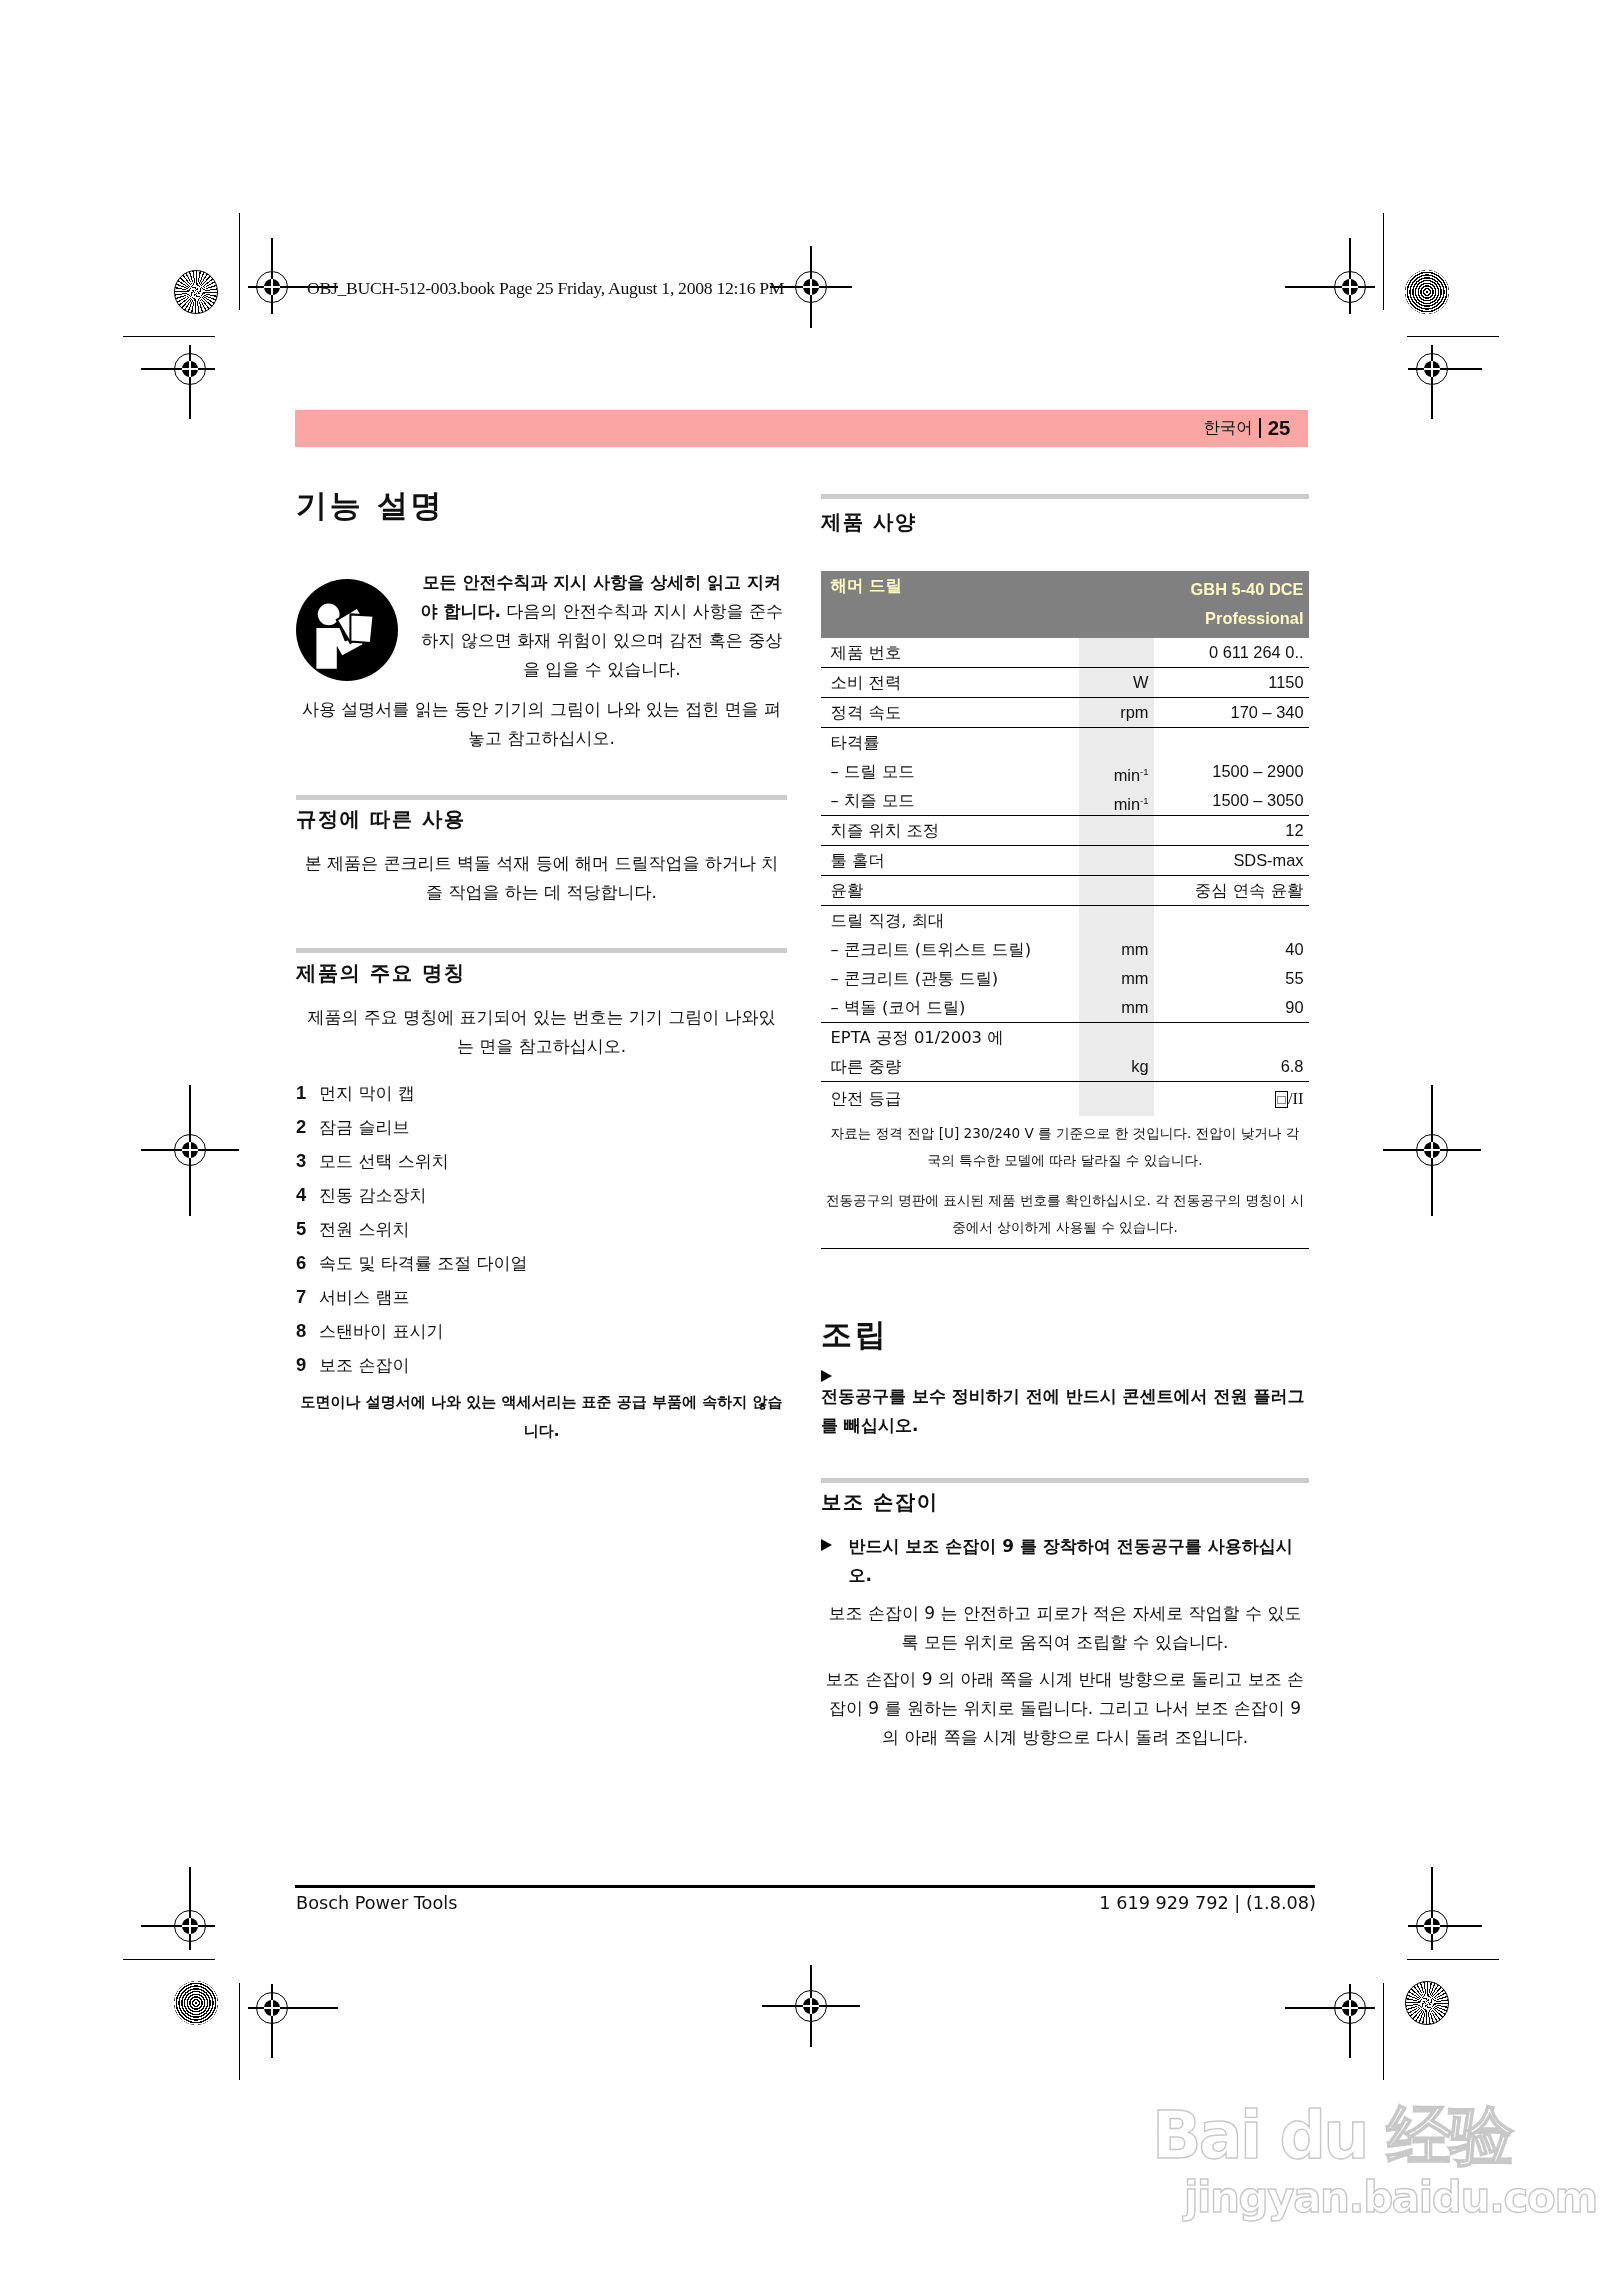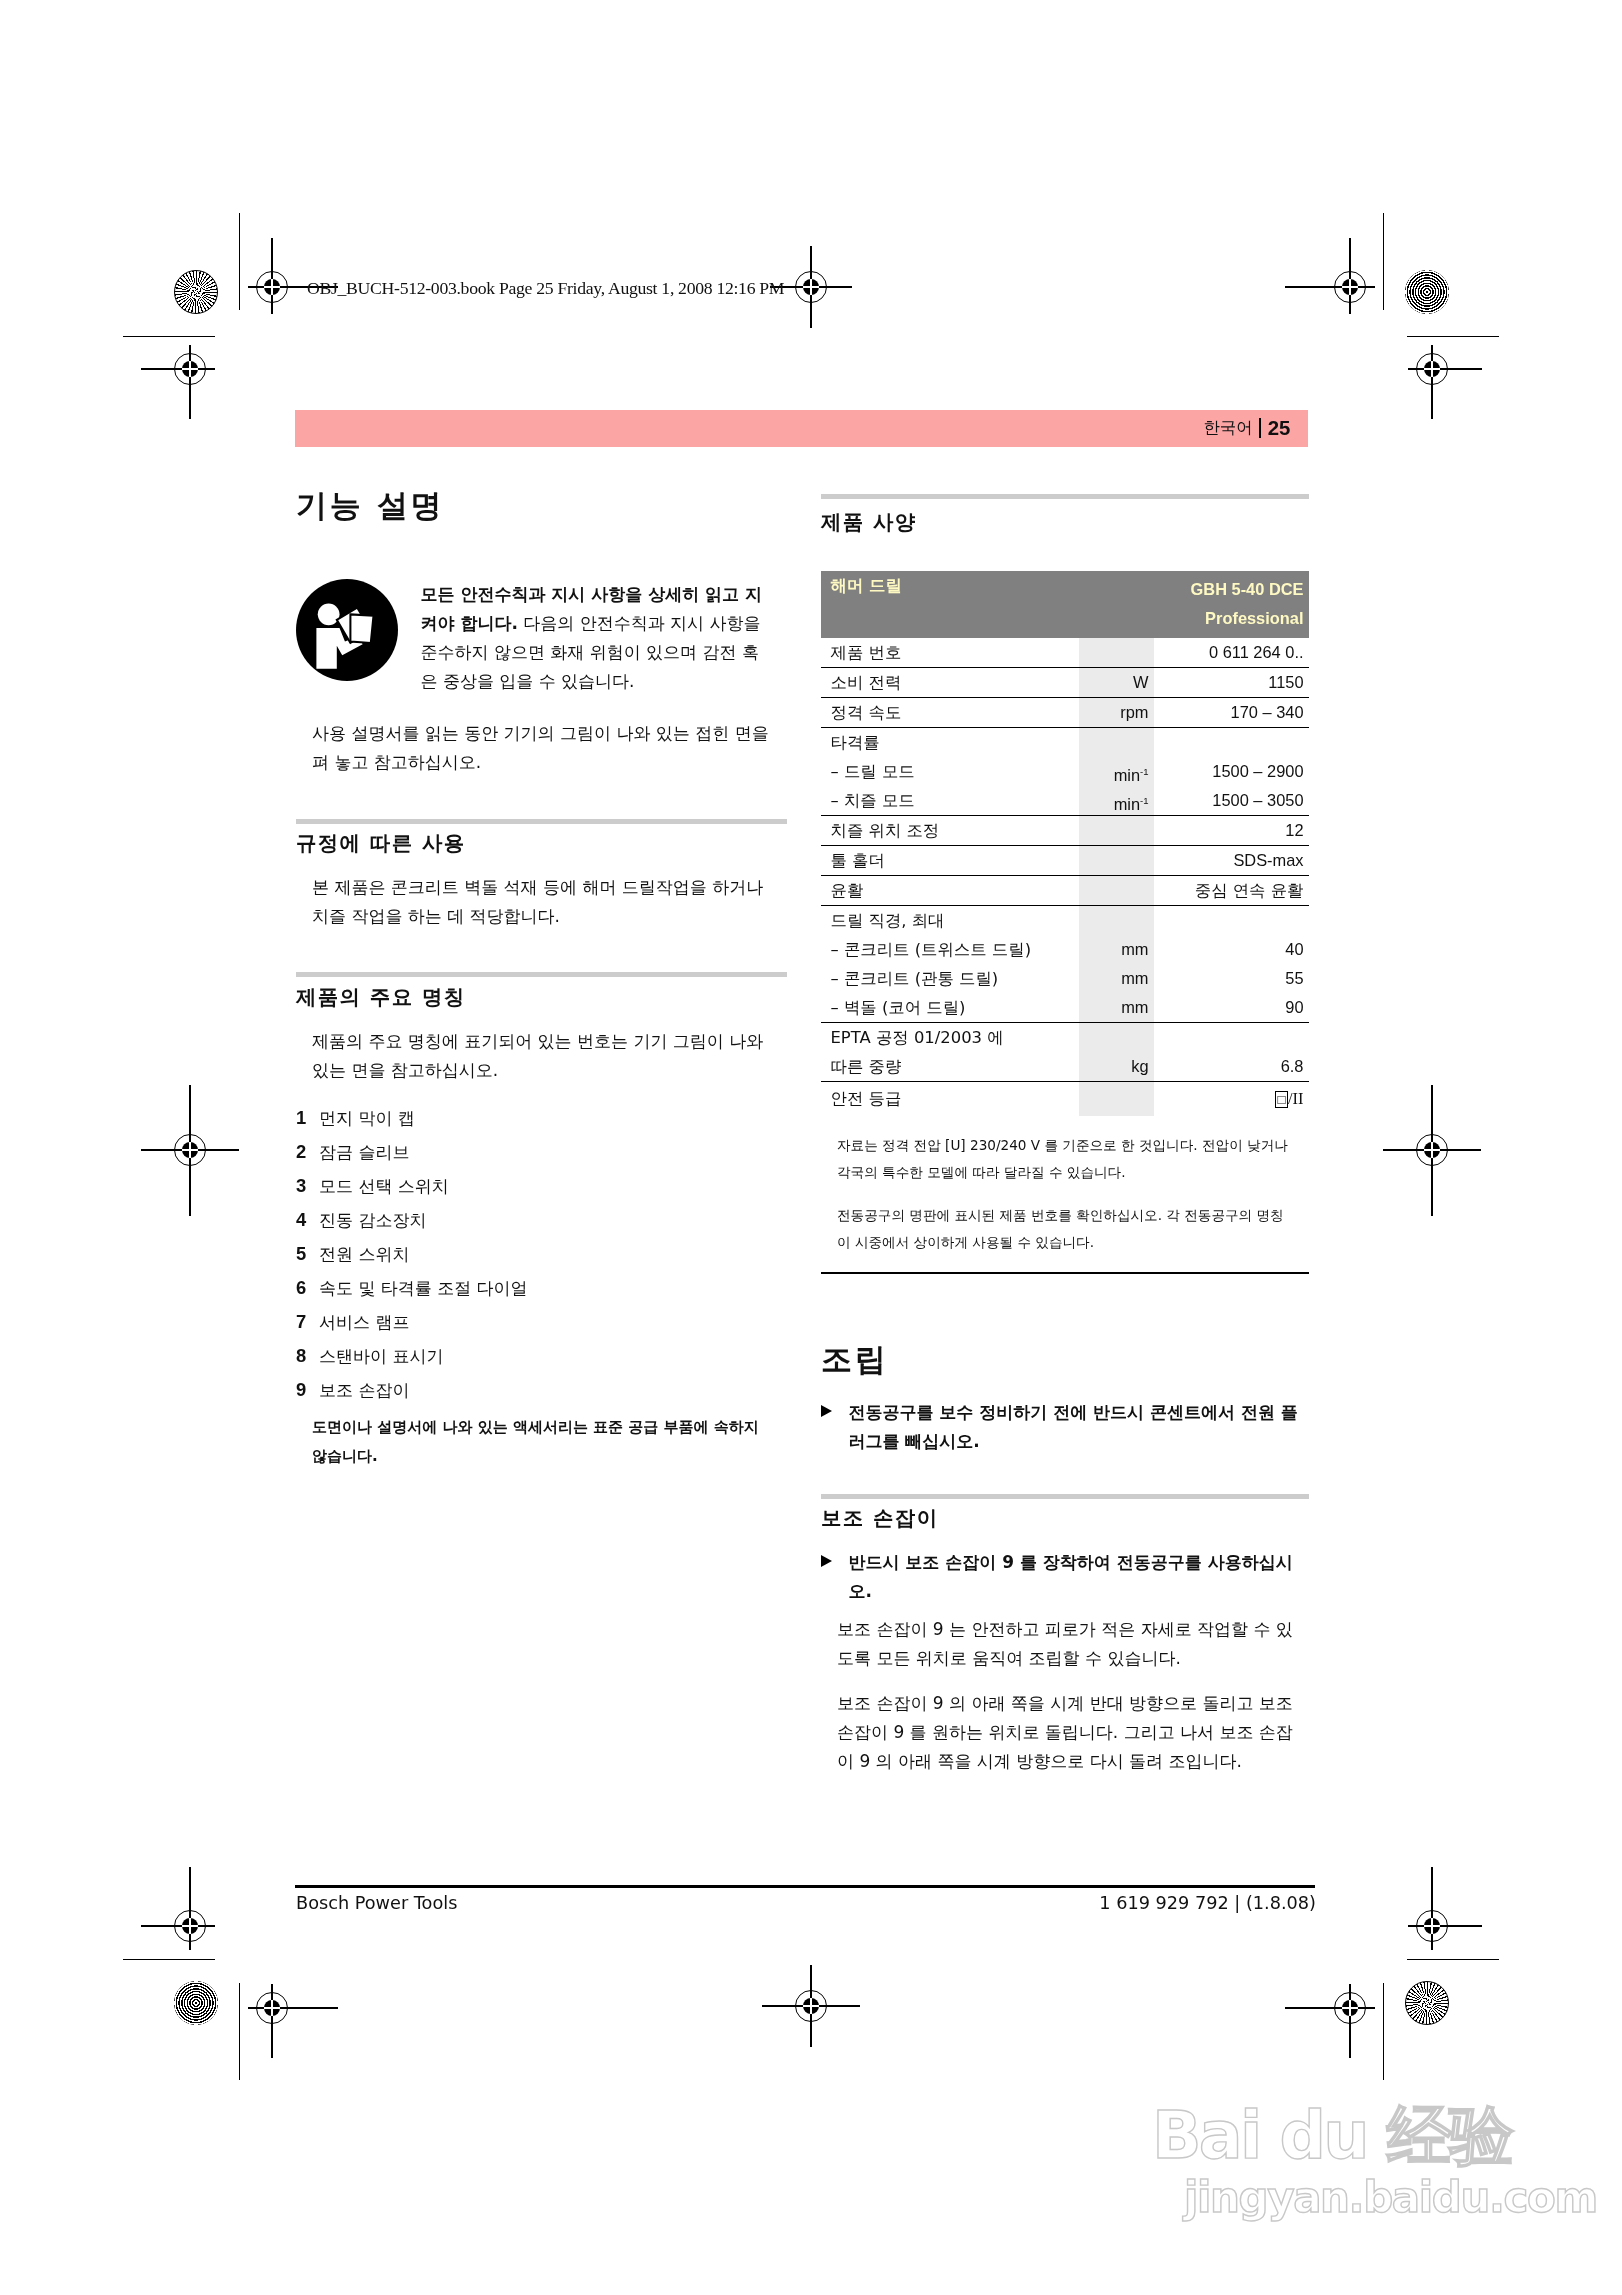--- a/index.html
+++ b/index.html
@@ -28,21 +28,21 @@
   .topbar .lang { font-family:"DejaVu Sans",sans-serif; font-size:16.4px; }
   .topbar .sep { display:inline-block; width:1.4px; height:20.4px; background:#000; margin:0 6.8px; }
   .topbar .pno { font-family:"Liberation Sans",sans-serif; font-weight:bold; font-size:20.4px; }
 
   .col-left { position:absolute; left:296px; top:485px; width:491px; }
   .col-right { position:absolute; left:821px; top:494px; width:488px; }
 
   h1 { font-size:31px; font-weight:bold; margin:0; letter-spacing:2.7px; }
   h2 { font-size:20.4px; font-weight:bold; margin:0; letter-spacing:1.4px; }
   .rule { height:4.8px; background:#cccccc; }
-  p { margin:16px; font-size:17px; line-height:29px; }
+  p { margin:4px; font-size:17px; line-height:29px;text-align:center; }
   .bold { font-weight:bold; }
 
   .warn-block { display:flex; margin-top:37px; }
   .warn-icon { width:102px; height:102px; border-radius:50%; background:#000; flex:none; margin-top:15px; position:relative; }
   .warn-text { margin-left:22.5px; }
 
   .parts { margin-top:15px; }
   .part { display:flex; font-size:17px; height:34px; align-items:center; }
   .part .num { width:23px; font-family:"Liberation Sans",sans-serif; font-weight:bold; font-size:18.4px; }
 
@@ -417,21 +417,21 @@
     </tbody>
   </table>
 
   <div class="notes" style="margin-top:4.1px;">
     <p>자료는 정격 전압 [U] 230/240 V 를 기준으로 한 것입니다. 전압이 낮거나 각국의 특수한 모델에 따라 달라질 수 있습니다.</p>
     <p style="margin-top:12.3px;">전동공구의 명판에 표시된 제품 번호를 확인하십시오. 각 전동공구의 명칭이 시중에서 상이하게 사용될 수 있습니다.</p>
   </div>
   <div style="height:1.4px;background:#000;margin-top:6.8px;"></div>
 
   <h1 style="margin-top:65px;">조립</h1>
-  <div class="bullet" style="margin-top:17px;">
+  <div class="bullet" style="margin-top:7px;flex-direction:column;">
     <span class="tri" style="margin-top:6.8px;"></span>
     <span class="txt">전동공구를 보수 정비하기 전에 반드시 콘센트에서 전원 플러그를 빼십시오.</span>
   </div>
 
   <div class="rule" style="margin-top:38px;"></div>
   <h2 style="margin-top:5.5px;">보조 손잡이</h2>
   <div class="bullet" style="margin-top:16.4px;">
     <span class="tri" style="margin-top:6.8px;"></span>
     <span class="txt">반드시 보조 손잡이 9 를 장착하여 전동공구를 사용하십시오.</span>
   </div>

